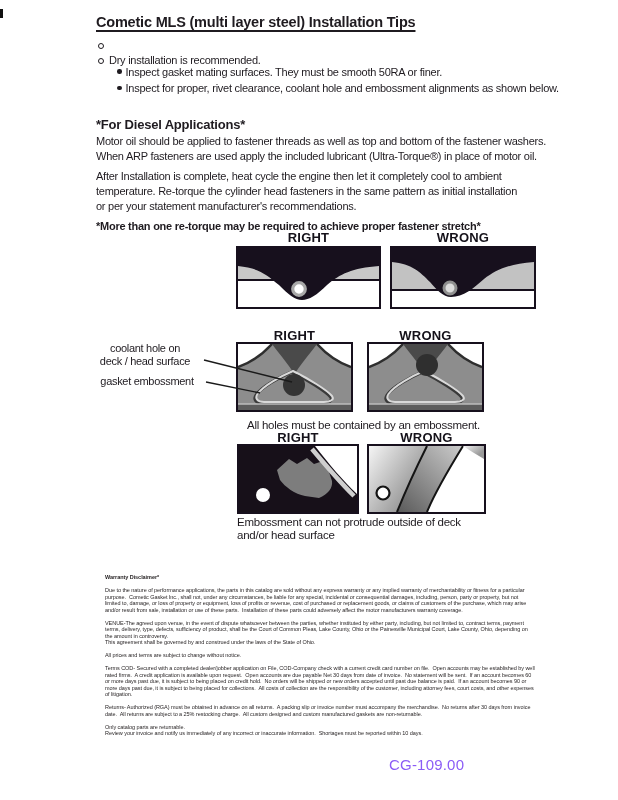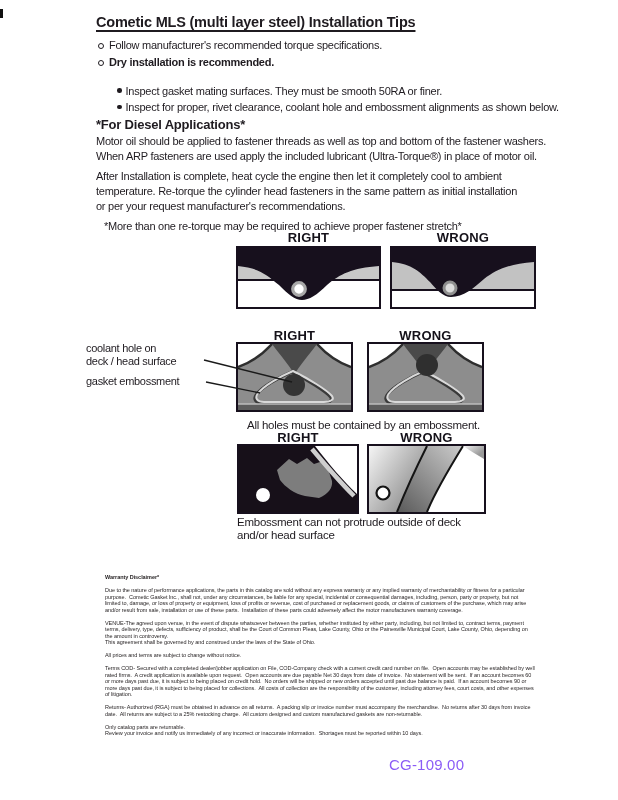--- a/index.html
+++ b/index.html
@@ -58,21 +58,21 @@
     color: #15121a;
   }
   .diagram-box {
     border: 2px solid #17101d;
     display: block;
   }
   .caption {
     font-size: 11.5px; letter-spacing: -0.25px; line-height: 13px;
   }
   .side-label {
-    font-size: 11px; letter-spacing: -0.3px; text-align: left; line-height: 12.5px;
+    font-size: 11px; letter-spacing: -0.3px; text-align: center; line-height: 12.5px;
   }
   .pointer-overlay { pointer-events: none; }
 
   .disclaimer-wrap {
     left: 105px; top: 574px; width: 430px; height: 200px;
   }
   .disclaimer-inner {
     width: 860px;
     transform: scale(0.5);
     transform-origin: 0 0;
@@ -92,23 +92,22 @@
 
 <div id="page">
 
   <div class="abs edge-mark"></div>
 
   <div class="abs title nowrap">Cometic MLS (multi layer steel) Installation Tips</div>
 
   <div class="abs" style="left:98px; top:39px;">
     <div class="bullet-line nowrap" style="margin-bottom:4.5px;">
       <span class="marker-open"></span>
-      <span>Follow manufacturer's recommended torque specifications.</span>
-    </div>
-    <div class="bullet-line nowrap" style="margin-bottom:17px;font-weight:bold;">
+    </div>
+    <div class="bullet-line nowrap" style="margin-bottom:0;">
       <span class="marker-open"></span>
       <span>Dry installation is recommended.</span>
     </div>
     <div class="bullet-line nowrap" style="margin:0 0 4.5px 19px;">
       <span class="marker-closed"></span>
       <span>Inspect gasket mating surfaces.  They must be smooth 50RA or finer.</span>
     </div>
     <div class="bullet-line nowrap" style="margin-left:19px;justify-content:space-between;">
       <span class="marker-closed"></span>
       <span>Inspect for proper, rivet clearance, coolant hole and embossment alignments as shown below.</span>
@@ -118,24 +117,24 @@
   <div class="abs" style="left:96px; top:134px;">
     <div class="body-line nowrap">Motor oil should be applied to fastener threads as well as top and bottom of the fastener washers.</div>
     <div class="body-line nowrap">When ARP fasteners are used apply the included lubricant (Ultra-Torque®) in place of motor oil.</div>
   </div>
 
   <div class="abs diesel-heading nowrap">*For Diesel Applications*</div>
 
   <div class="abs" style="left:96px; top:169px;">
     <div class="body-line nowrap">After Installation is complete, heat cycle the engine then let it completely cool to ambient</div>
     <div class="body-line nowrap">temperature. Re-torque the cylinder head fasteners in the same pattern as initial installation</div>
-    <div class="body-line nowrap">or per your request manufacturer's recommendations.</div>
-  </div>
-
-  <div class="abs body-line nowrap" style="left:104px; top:219px;">*More than one re-torque may be required to achieve proper fastener stretch*</div>
+    <div class="body-line nowrap">or per your statement manufacturer's recommendations.</div>
+  </div>
+
+  <div class="abs body-line nowrap" style="left:96px; top:219px;font-weight:bold;">*More than one re-torque may be required to achieve proper fastener stretch*</div>
 
   <div class="abs rw-label" style="left:236px; top:230px; width:145px;">RIGHT</div>
   <div class="abs rw-label" style="left:390px; top:230px; width:146px;">WRONG</div>
 
   <svg class="abs diagram-box" style="left:236px; top:246px;" width="141" height="59" viewBox="0 0 141 59">
     <rect width="141" height="59" fill="#ffffff"></rect>
     <rect x="0" y="18" width="141" height="14" fill="#c8c8c8"></rect>
     <line x1="0" y1="32" x2="141" y2="32" stroke="#17101d" stroke-width="2"></line>
     <path d="M0,0 H141 V18 C114,20 102,26 89,37 C79,47 71,52 64,52 C57,52 50,46 41,37 C28,26 20,20 0,18 Z" fill="#17101d"></path>
     <circle cx="61" cy="41" r="6.3" fill="#ffffff" stroke="#a8a8a8" stroke-width="3.2"></circle>

